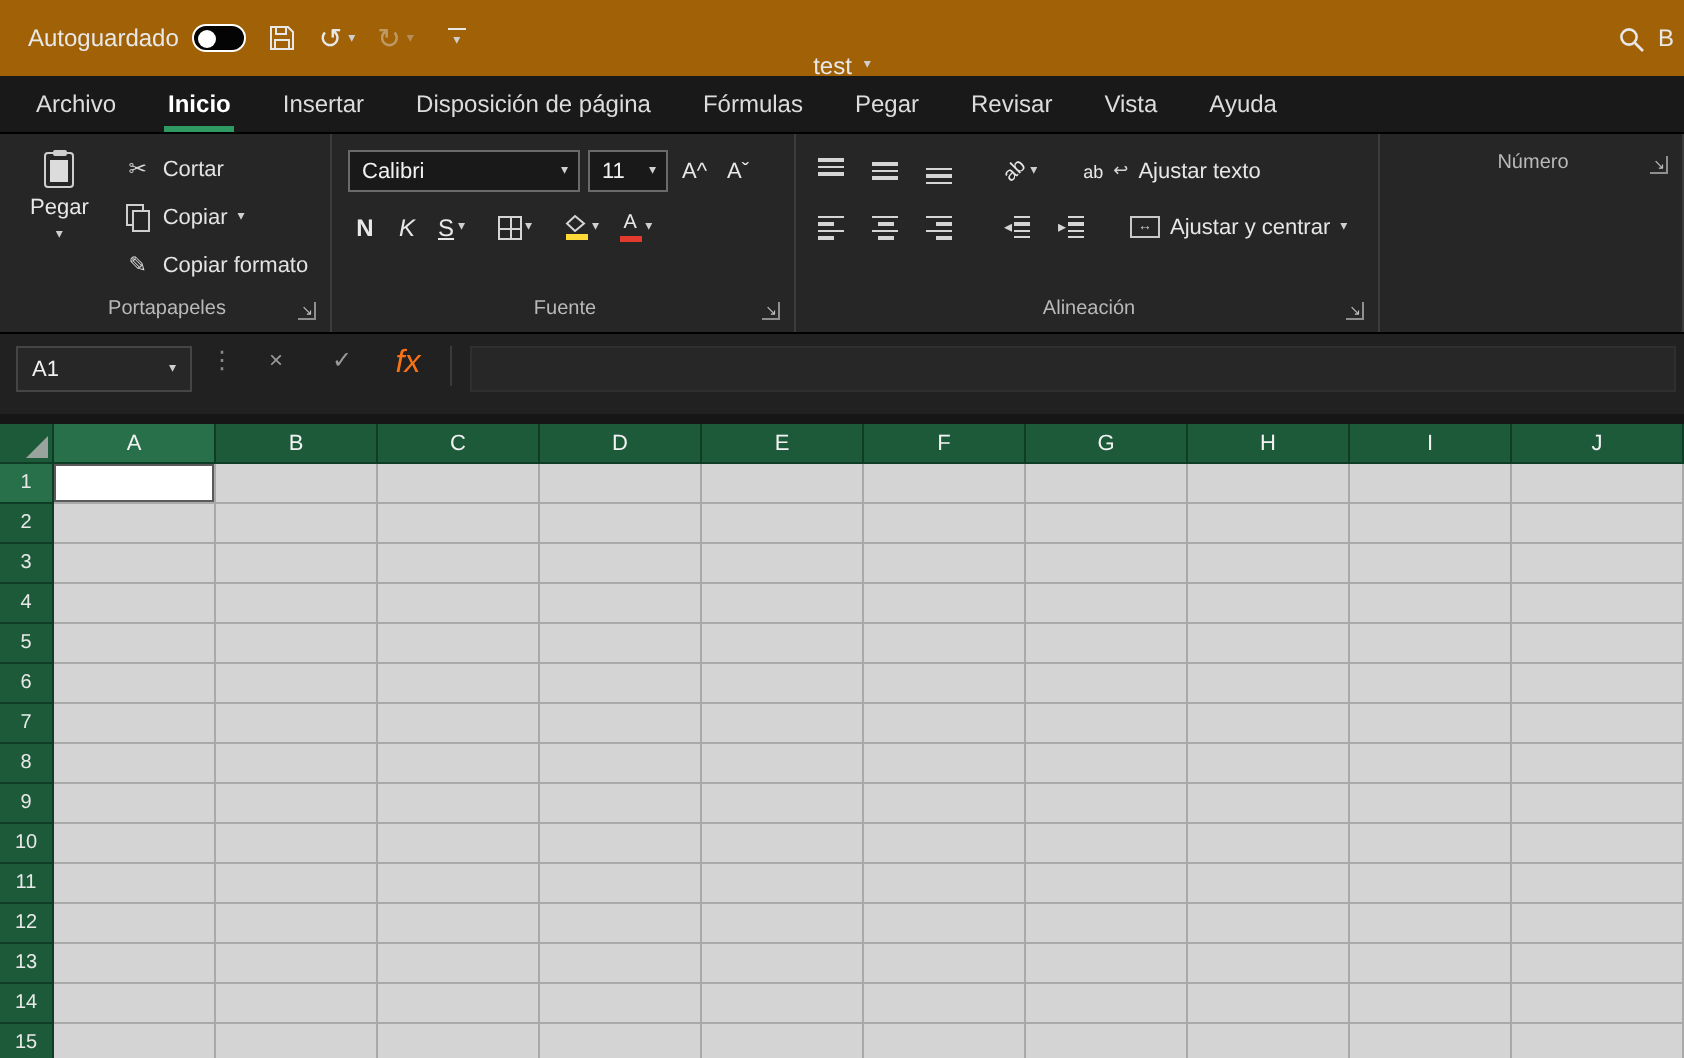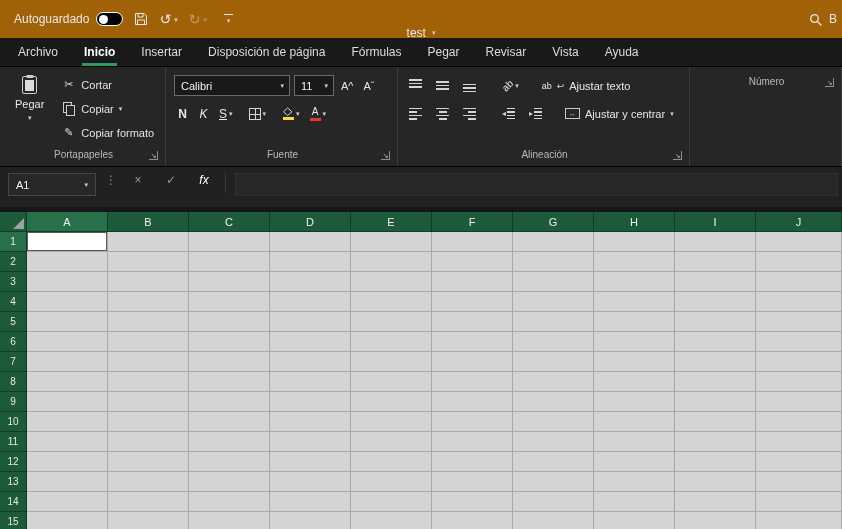--- a/index.html
+++ b/index.html
@@ -101,21 +101,21 @@
   .combo-numfmt{width:128px}
   .num-row{display:flex;align-items:center;gap:10px;padding-left:7px;font-size:12px;color:#e6e6e6}
   .small000{font-size:9px;letter-spacing:.5px}
   .small-ic{font-size:9px;color:#ddd}
 
   
   .fbar{height:40px;background:#212121;display:flex;padding:6px 4px 9px 8px;gap:9px;flex:0 0 auto}
   .namebox{width:88px;height:23px;background:#272727;border:1px solid #454545;display:flex;align-items:center;justify-content:space-between;padding:0 7px;font-size:11px;color:#f0f0f0}
   .fb-dots{color:#8a8a8a;font-size:12px}
   .fb-ic{color:#9a9a9a;font-size:12px;width:24px;text-align:center}
-  .fb-fx{font-style:italic;color:#ffffff;font-size:12px;width:24px;text-align:center}
+  .fb-fx{font-style:italic;color:#f97316;font-size:16px;width:24px;text-align:center}
   .fb-sep{width:1px;height:20px;background:#3a3a3a}
   .fb-input{flex:1;height:23px;background:#272727;border:1px solid #2f2f2f;font-size:11px;color:#f0f0f0;display:flex;align-items:center;padding:0 6px}
 
   .gap-strip{height:5px;background:#161616;flex:0 0 auto}
 
   
   .grid{flex:1;display:flex;flex-direction:column;overflow:hidden;background:#d4d4d4}
   .hdr{display:flex;height:20px;flex:0 0 auto}
   .corner{width:27px;background:#1d5a39;position:relative;border-right:1px solid #0e3c24;border-bottom:1px solid #0e3c24;flex:0 0 auto}
   .corner::after{content:"";position:absolute;right:2px;bottom:2px;border-left:11px solid transparent;border-bottom:11px solid #9aa49e}

